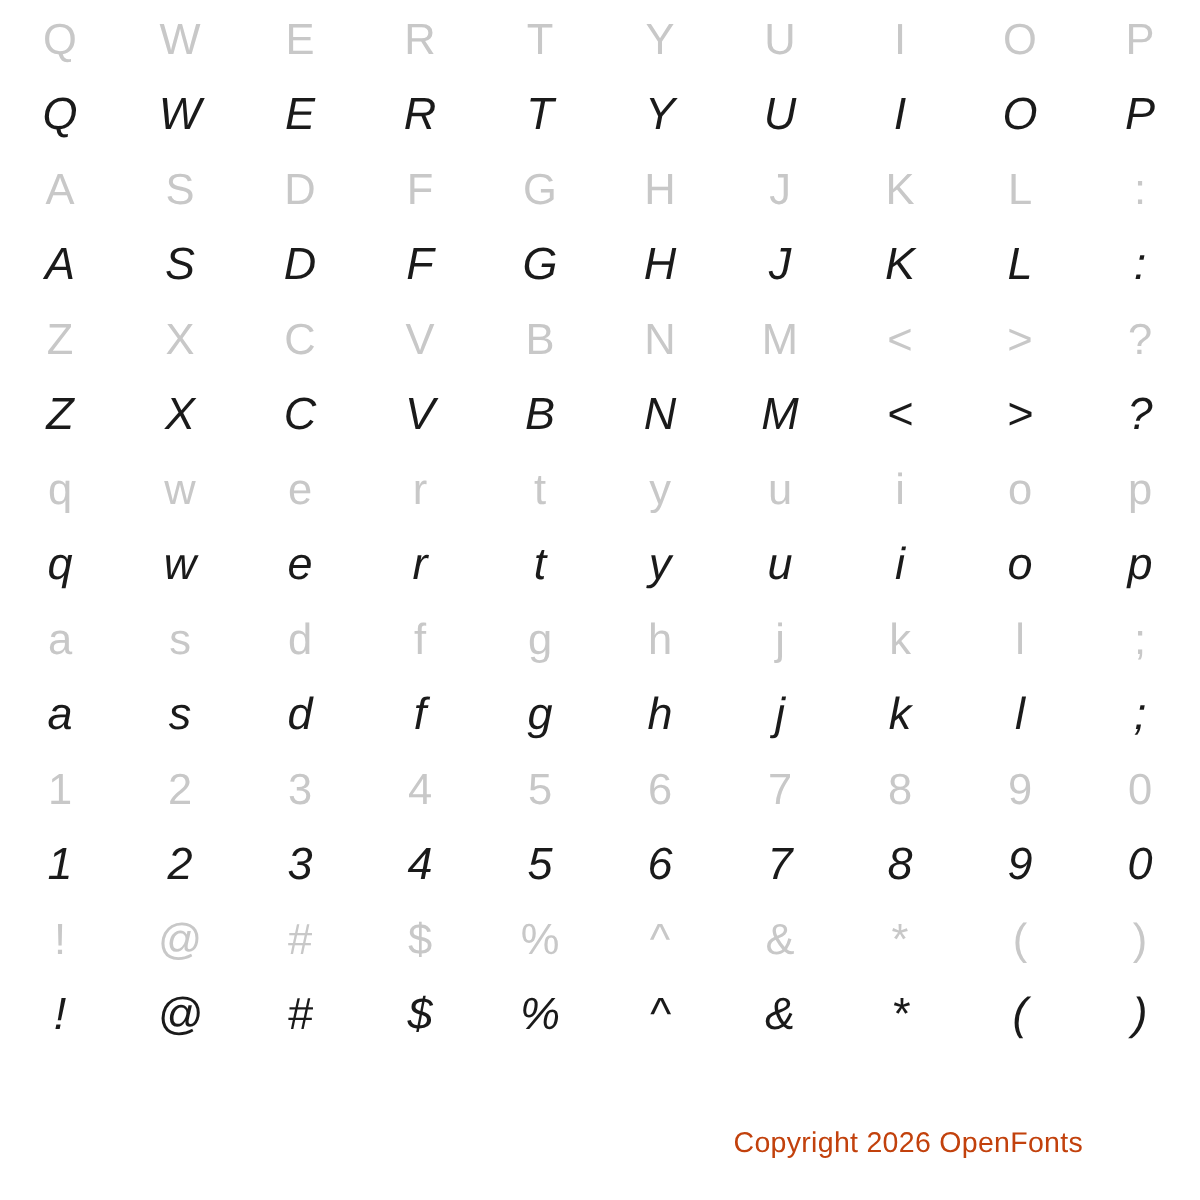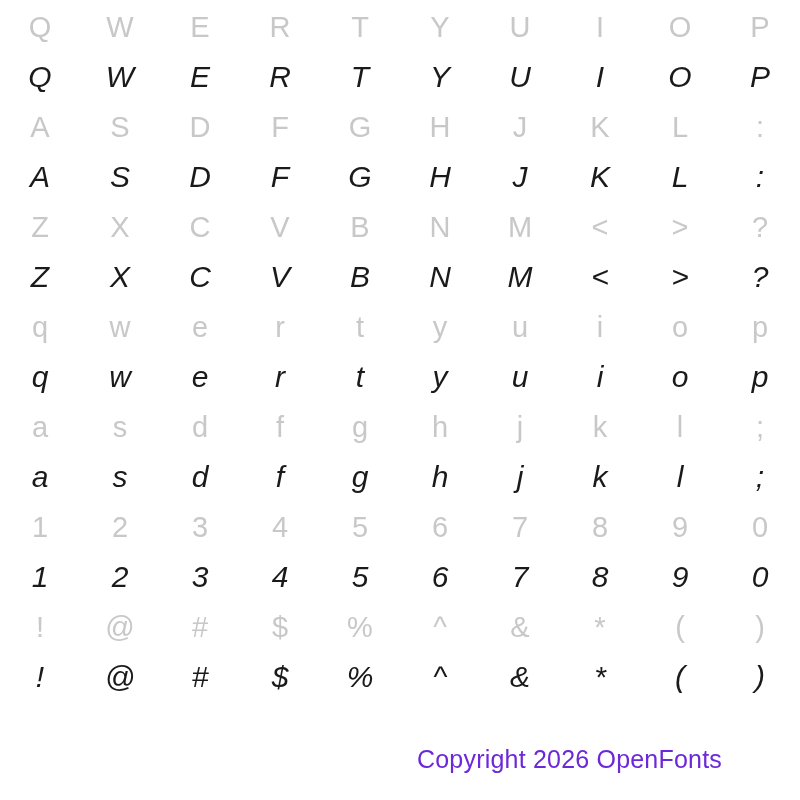--- a/index.html
+++ b/index.html
@@ -58,22 +58,22 @@
     color: #1a1a1a;
     font-size: 30px;
     font-style: italic;
     font-weight: normal;
     font-family: "Liberation Sans", sans-serif;
   }
   .copyright {
     position: absolute;
     right: 78px;
     bottom: 26px;
-    color: #6d28d9;
-    font-size: 25px;
+    color: #c2410c;
+    font-size: 19px;
     font-family: "Liberation Sans", sans-serif;
     letter-spacing: 0.2px;
     white-space: pre;
   }
 </style>
 </head>
 <body>
 
 <div id="sheet">
   <div class="grid">

